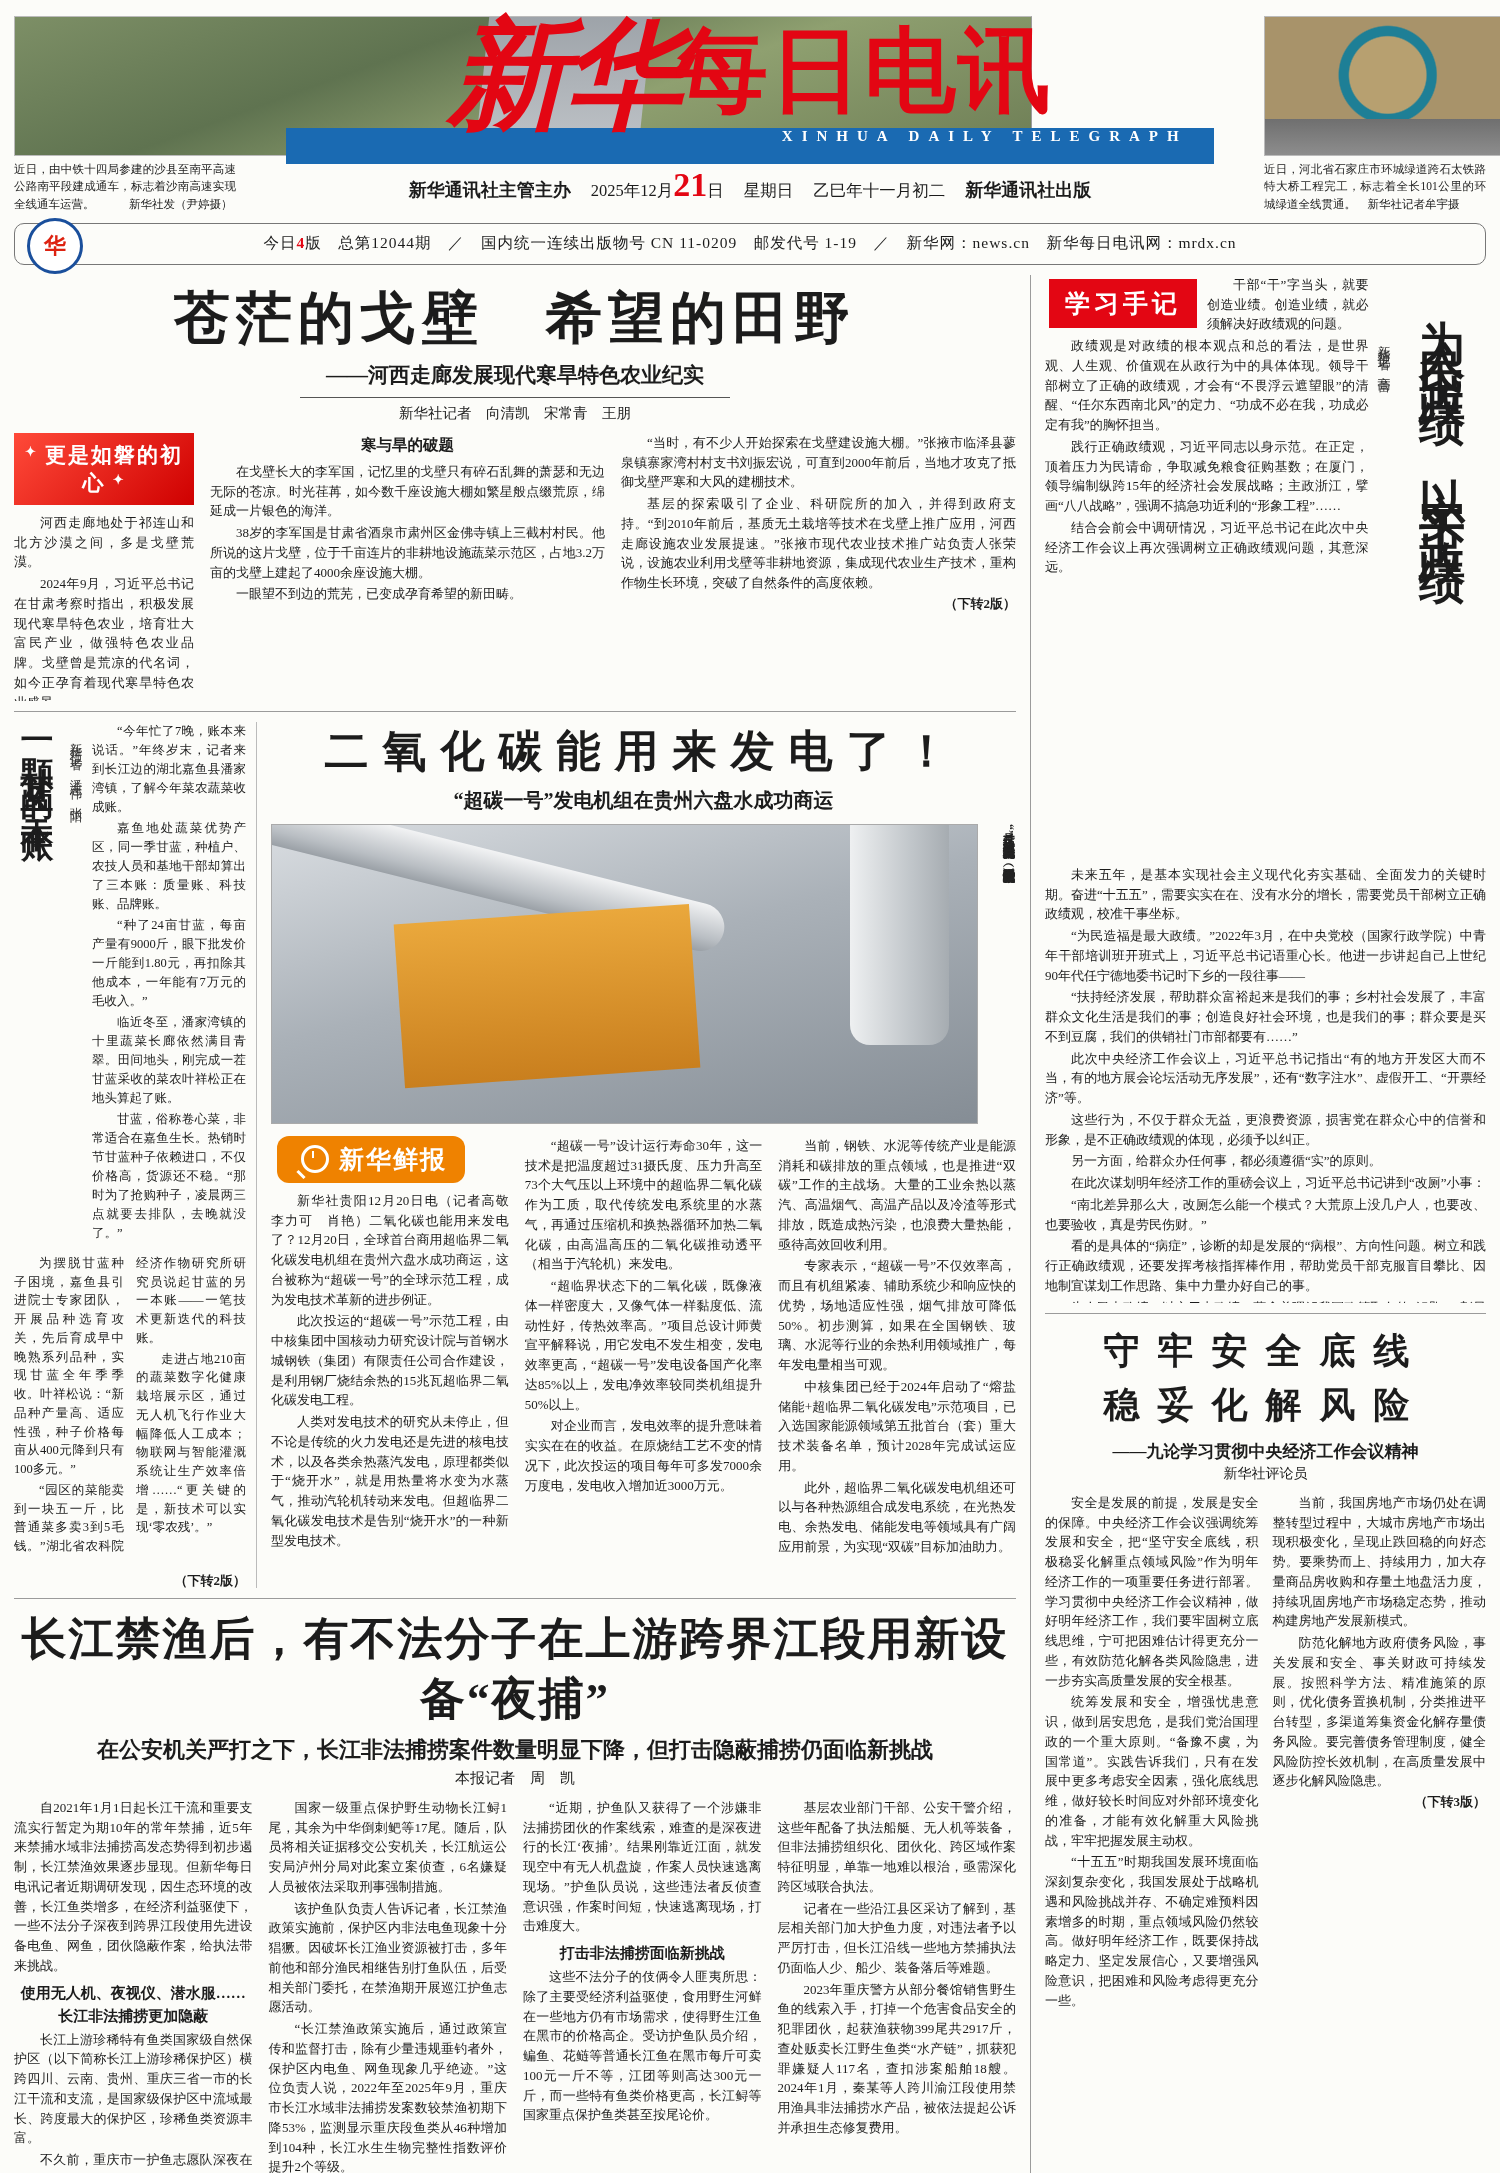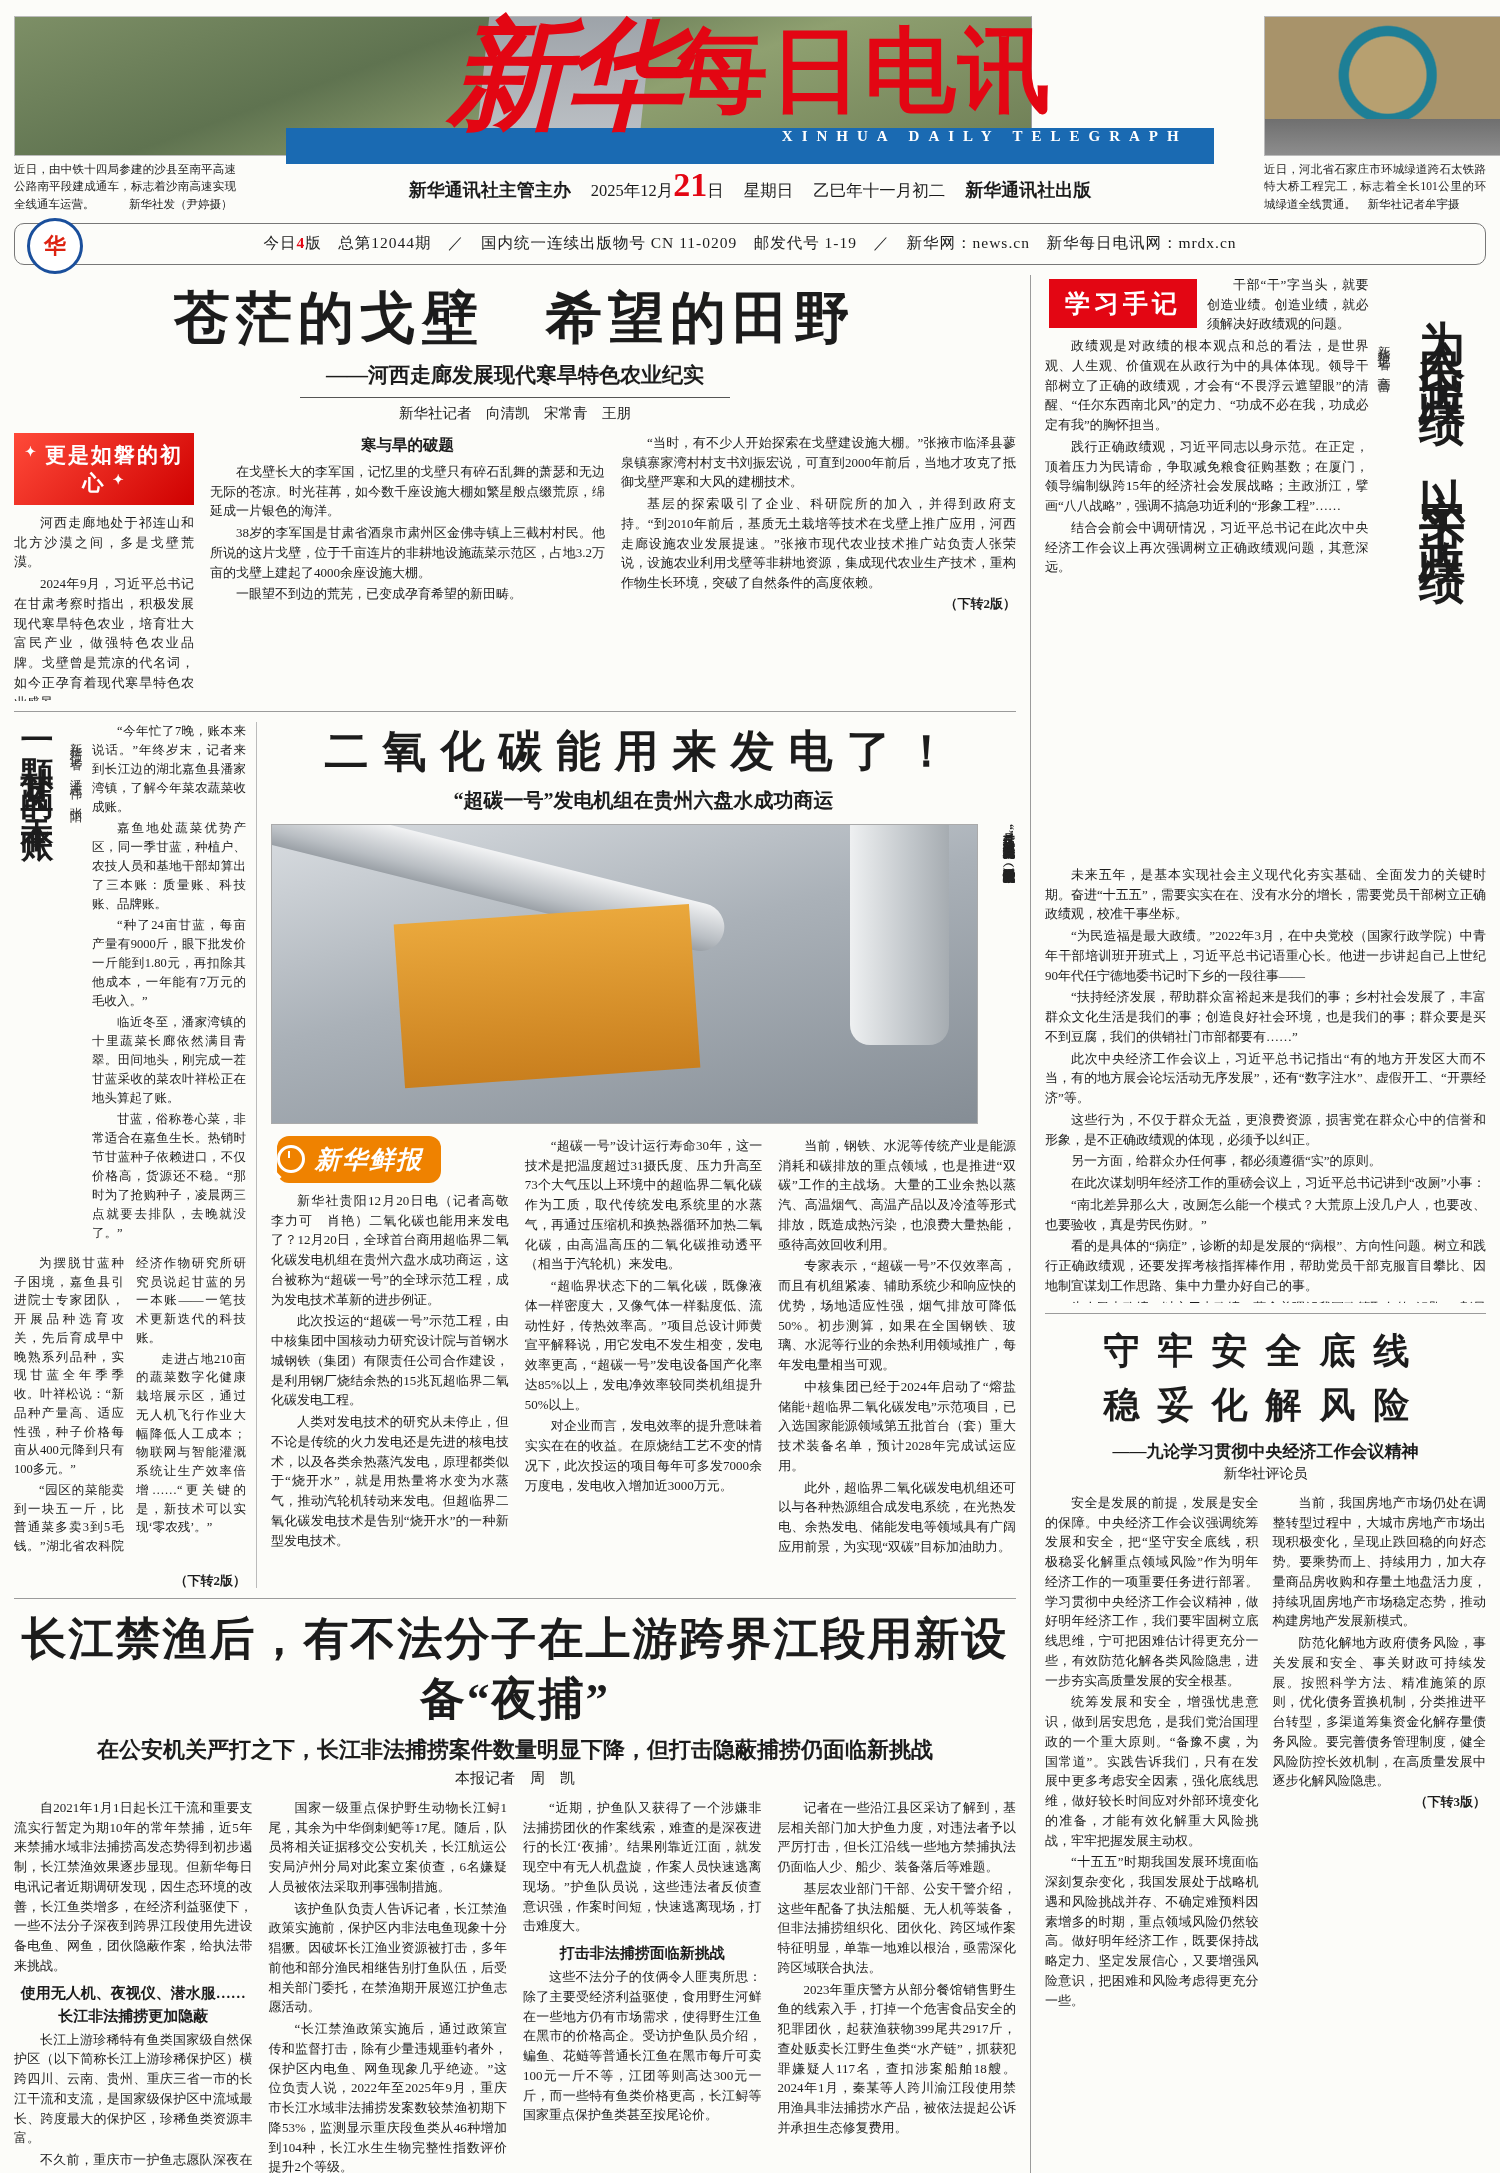--- a/index.html
+++ b/index.html
@@ -77,22 +77,22 @@
   .co2photo .yellow{position:absolute;left:18%;top:30%;width:42%;height:55%;
       background:linear-gradient(#eaa83c,#c97f1e);transform:rotate(-4deg);}
   .co2photo .pipe{position:absolute;left:-5%;top:8%;width:70%;height:16%;
       background:linear-gradient(#f2f3f4,#b9bec3 70%,#9aa0a6);border-radius:40px;transform:rotate(14deg);}
   .co2photo .pipe2{position:absolute;right:4%;top:-6%;width:14%;height:80%;
       background:linear-gradient(90deg,#eef0f1,#c2c7cb 60%,#a6acb1);border-radius:20px;}
   .co2cap{width:30px;flex:0 0 auto;font-size:12px;font-weight:bold;line-height:1.25;color:#222;}
   .co2txt{display:flex;gap:16px;margin-top:12px;height:500px;overflow:hidden;}
   .co2txt .col{flex:1;}
   .badge-xb{display:inline-flex;align-items:center;gap:10px;background:#ef8200;color:#fff;
-      border-radius:12px;padding:7px 18px 7px 0;font-size:25px;font-weight:900;
-      font-style:italic;letter-spacing:2px;margin:0 0 8px 6px;}
+      border-radius:12px;padding:7px 18px 7px 24px;font-size:25px;font-weight:900;
+      letter-spacing:2px;margin:0 0 8px 6px;}
   .mag{position:relative;width:22px;height:22px;border:3px solid #fff;border-radius:50%;}
   .mag:before{content:"";position:absolute;left:8px;top:3px;width:2px;height:7px;background:#fff;}
   .mag:after{content:"";position:absolute;left:-8px;bottom:-6px;width:10px;height:3px;background:#fff;transform:rotate(45deg);}
   
   .h-yz{font-size:45px;font-weight:900;text-align:center;letter-spacing:2px;margin:8px 0 4px;}
   .h-yzsub{font-size:22px;font-weight:bold;text-align:center;margin:6px 0 4px;}
   .h-yzby{font-size:15px;text-align:center;margin:2px 0 10px;}
   .yzcols{display:flex;gap:16px;height:392px;overflow:hidden;}
   .yzcols .col{flex:1;}
   .subhead2{font-size:15px;font-weight:bold;text-align:center;margin:8px 0 4px;}
@@ -269,22 +269,22 @@
           <div class="col">
             <div class="bt">
                 <p>“近期，护鱼队又获得了一个涉嫌非法捕捞团伙的作案线索，难查的是深夜进行的长江‘夜捕’。结果刚靠近江面，就发现空中有无人机盘旋，作案人员快速逃离现场。”护鱼队员说，这些违法者反侦查意识强，作案时间短，快速逃离现场，打击难度大。</p>
               </div>
             <div class="subhead2">打击非法捕捞面临新挑战</div>
             <div class="bt">
                 <p>这些不法分子的伎俩令人匪夷所思：除了主要受经济利益驱使，食用野生河鲜在一些地方仍有市场需求，使得野生江鱼在黑市的价格高企。受访护鱼队员介绍，鳊鱼、花鲢等普通长江鱼在黑市每斤可卖100元一斤不等，江团等则高达300元一斤，而一些特有鱼类价格更高，长江鲟等国家重点保护鱼类甚至按尾论价。</p>
               </div>
           </div>
           <div class="col bt">
+              <p>基层农业部门干部、公安干警介绍，这些年配备了执法船艇、无人机等装备，但非法捕捞组织化、团伙化、跨区域作案特征明显，单靠一地难以根治，亟需深化跨区域联合执法。</p>
               <p>记者在一些沿江县区采访了解到，基层相关部门加大护鱼力度，对违法者予以严厉打击，但长江沿线一些地方禁捕执法仍面临人少、船少、装备落后等难题。</p>
-              <p>基层农业部门干部、公安干警介绍，这些年配备了执法船艇、无人机等装备，但非法捕捞组织化、团伙化、跨区域作案特征明显，单靠一地难以根治，亟需深化跨区域联合执法。</p>
               <p>2023年重庆警方从部分餐馆销售野生鱼的线索入手，打掉一个危害食品安全的犯罪团伙，起获渔获物399尾共2917斤，查处贩卖长江野生鱼类“水产链”，抓获犯罪嫌疑人117名，查扣涉案船舶18艘。2024年1月，秦某等人跨川渝江段使用禁用渔具非法捕捞水产品，被依法提起公诉并承担生态修复费用。</p>
             </div>
         </div>
       </div>
     </div>
 
     <div class="right">
 
       <div>
         <div class="study-top">

